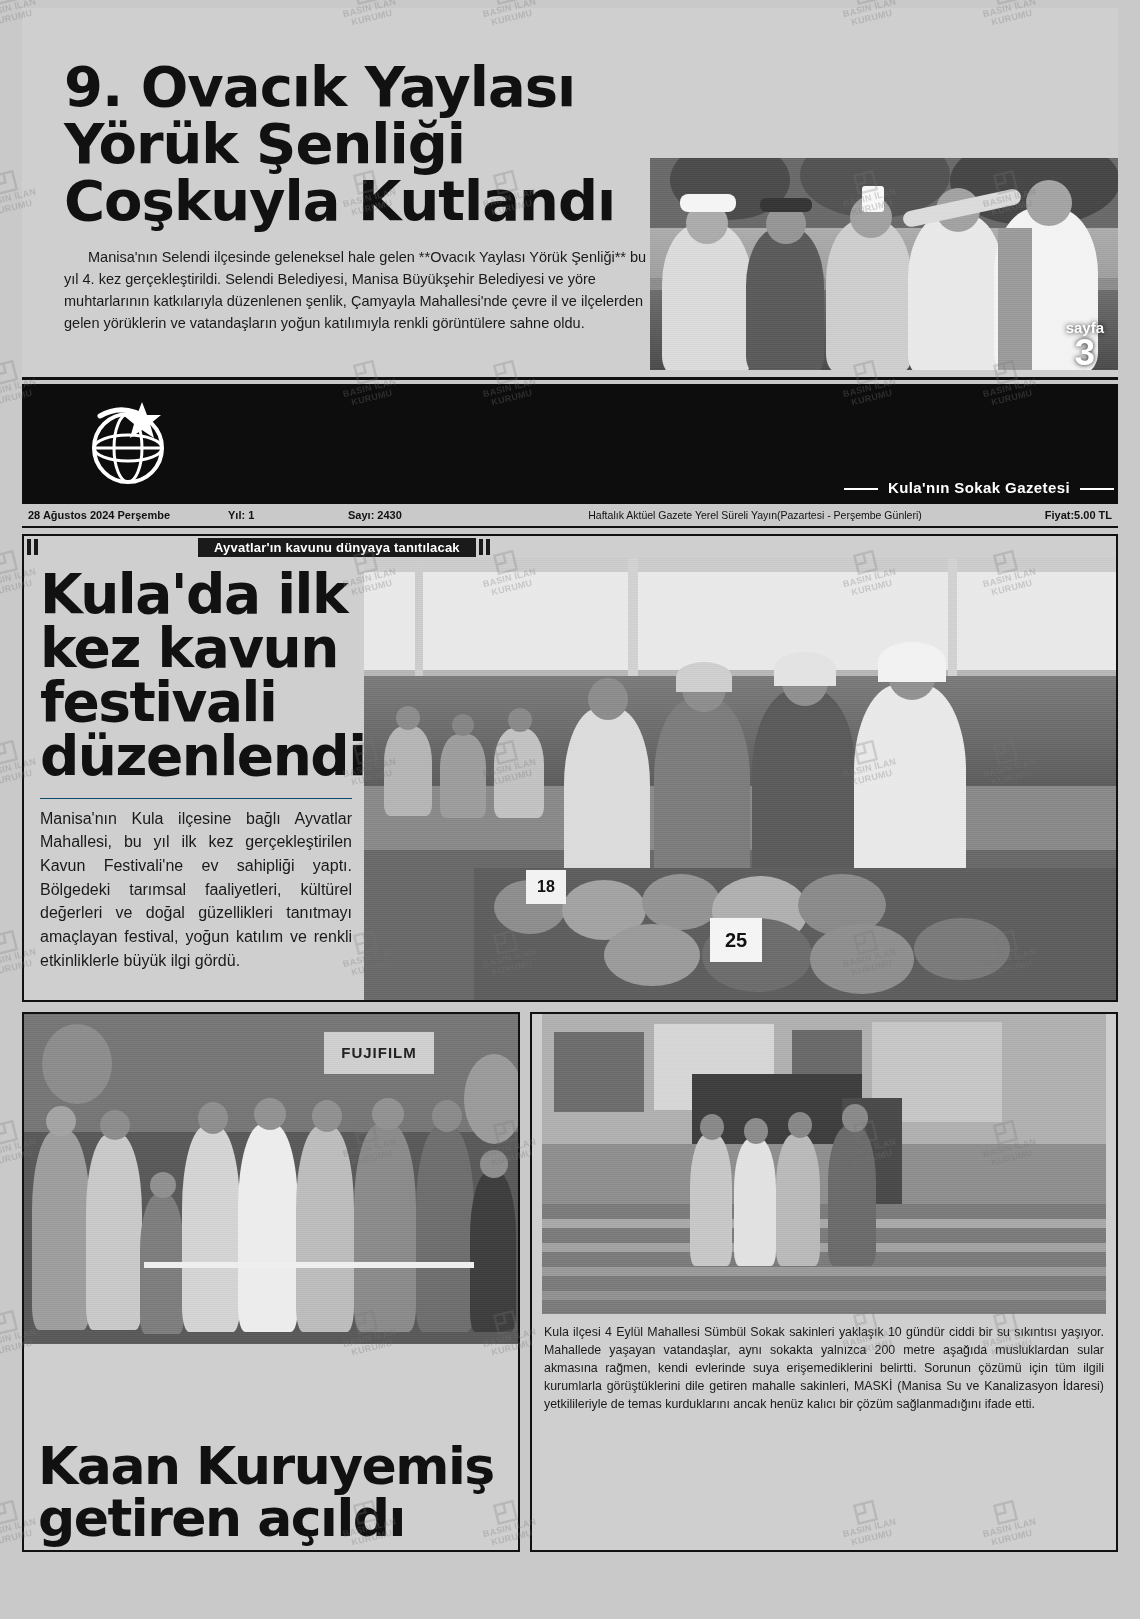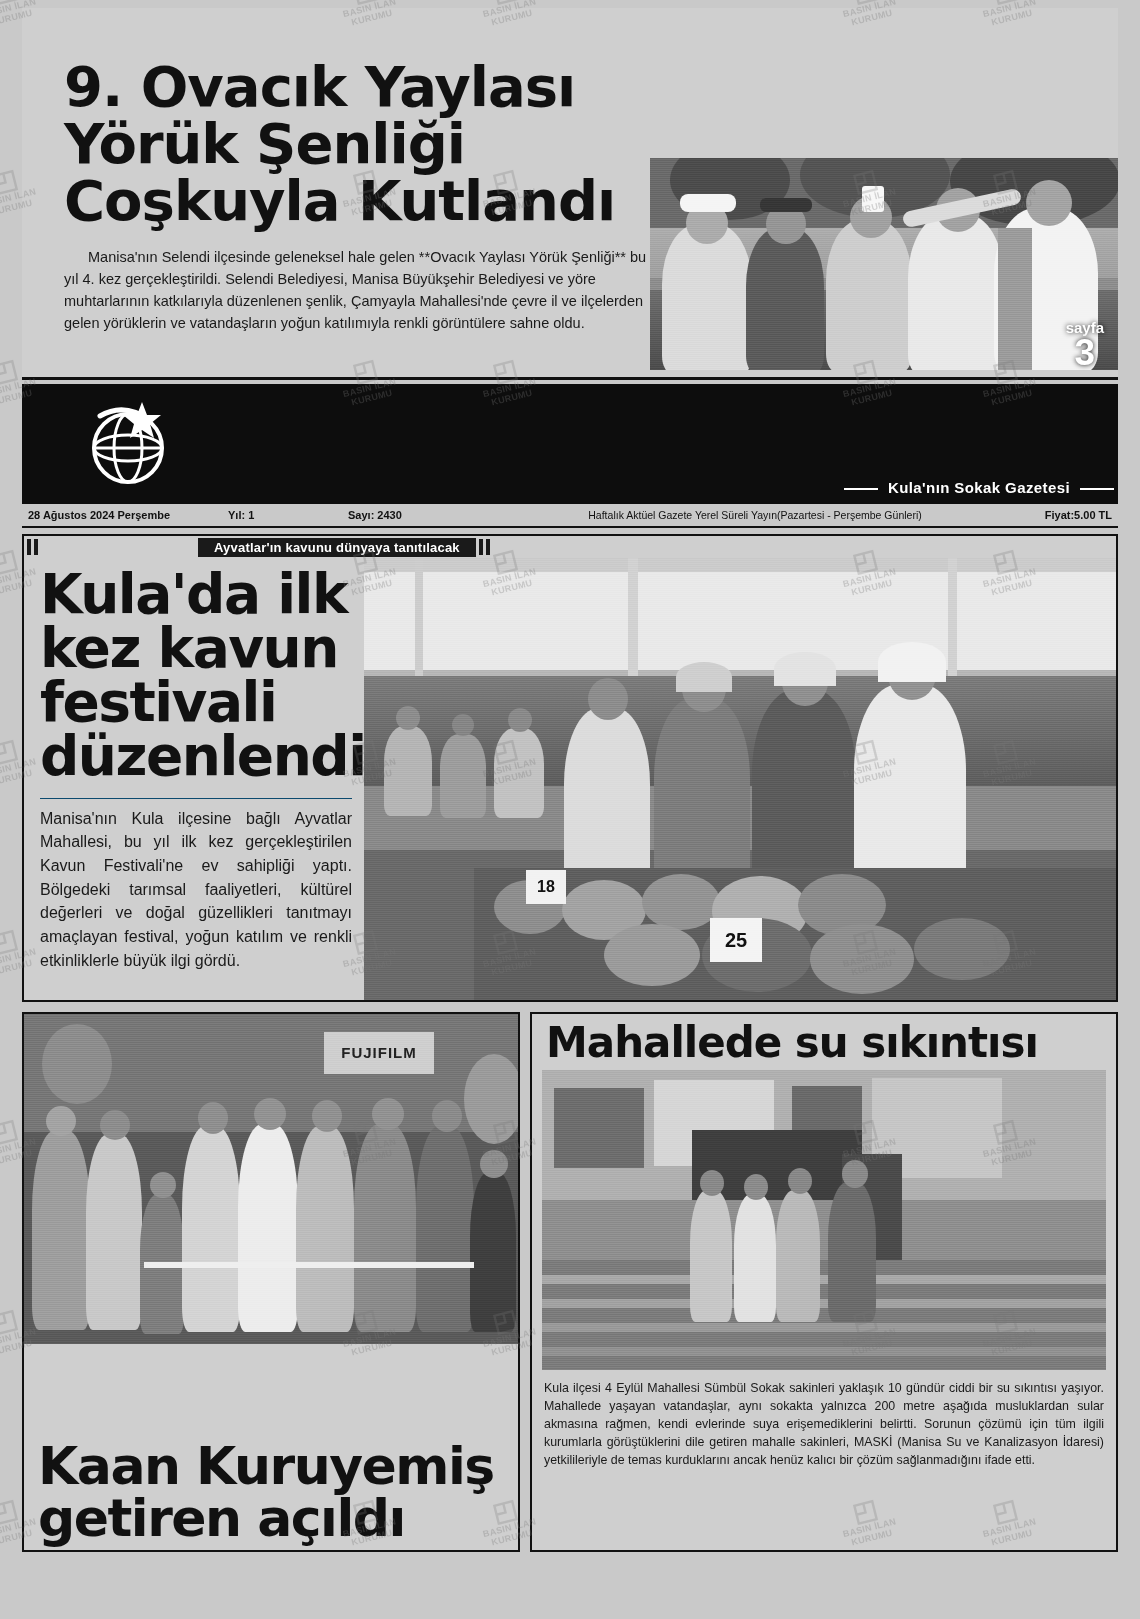--- a/index.html
+++ b/index.html
@@ -446,21 +446,20 @@
         <div class="ph person" style="left:446px;top:158px;width:46px;height:160px;background:#3f3f3f;"></div>
         <div class="ph head" style="left:456px;top:136px;width:28px;height:28px;background:#a18b77;"></div>
 
         <div class="ph" style="left:120px;top:248px;width:330px;height:6px;background:#efefef;"></div>
         <div class="grain"></div>
       </div>
       <h2 class="bl-headline">Kaan Kuruyemiş getiren açıldı</h2>
     </section>
 
     <section class="card card-right">
-      <h2 class="br-headline">Mahallede su sıkıntısı</h2>
       <div class="br-photo">
         <div class="ph" style="left:0;top:0;width:100%;height:300px;background:#8f8f8f;"></div>
         <div class="ph" style="left:0;top:0;width:100%;height:130px;background:#b3b0a8;"></div>
         <div class="ph" style="left:12px;top:18px;width:90px;height:80px;background:#6d6d6d;"></div>
         <div class="ph" style="left:112px;top:10px;width:120px;height:86px;background:#d8d6cf;"></div>
         <div class="ph" style="left:250px;top:16px;width:70px;height:60px;background:#6a6a6a;"></div>
         <div class="ph" style="left:330px;top:8px;width:130px;height:100px;background:#c9c6bd;"></div>
         <div class="ph" style="left:150px;top:60px;width:170px;height:70px;background:#3f3f3f;"></div>
         <div class="ph" style="left:300px;top:84px;width:60px;height:120px;background:#4b4b4b;"></div>
         <div class="ph" style="left:0;bottom:0;width:100%;height:110px;background:#7c7c7c;"></div>

